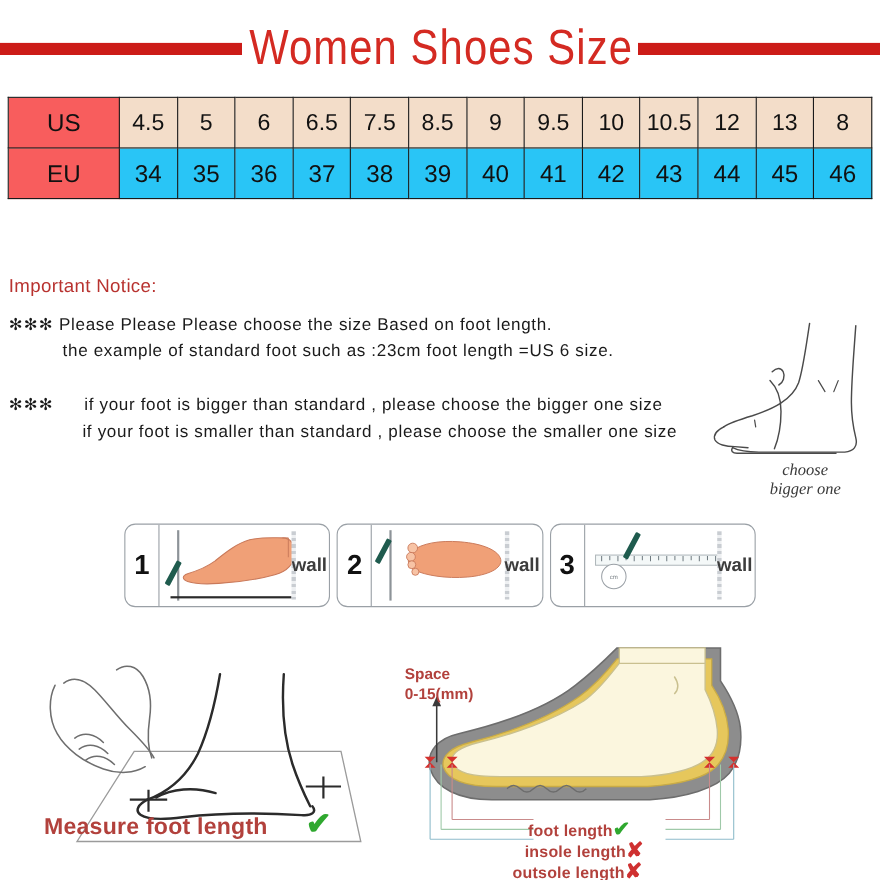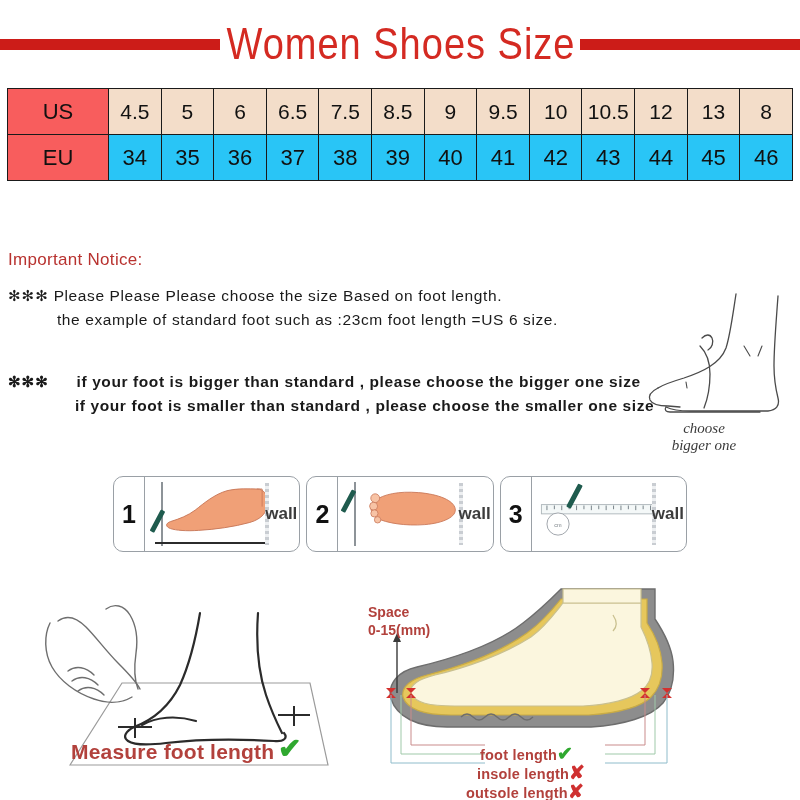--- a/index.html
+++ b/index.html
@@ -54,21 +54,21 @@
   .notice-line{
     font-size:15.5px;color:#1a1a1a;white-space:nowrap;
     letter-spacing:.6px;line-height:1.55;
   }
   .stars{letter-spacing:1px;font-size:15px;}
   .indent{display:inline-block;width:44px;}
   .indent2{display:inline-block;width:62px;}
   
   #side-foot{position:absolute;left:640px;top:290px;width:160px;height:160px;}
   #choose-bigger{
-    position:absolute;left:644px;top:420px;width:120px;
+    position:absolute;left:672px;top:420px;width:120px;
     font-family:"Liberation Serif",serif;font-style:italic;
     font-size:15px;color:#3a3a3a;line-height:1.15;text-align:center;
   }
   
   #steps{position:absolute;left:113px;top:476px;width:574px;height:76px;display:flex;gap:6px;}
   .step{
     flex:1 1 0;border:1.5px solid #9aa0a6;border-radius:10px;
     background:#fff;display:flex;align-items:stretch;overflow:hidden;position:relative;
   }
   .step-num{
@@ -90,21 +90,20 @@
     position:absolute;width:4.5px;height:24px;background:#1f5b4e;
     border-radius:1px;
   }
   .floor{position:absolute;left:10px;right:34px;bottom:7px;height:2.5px;background:#2b2b2b;}
   
   #measure-illus{position:absolute;left:10px;top:575px;width:350px;height:220px;}
   #measure-label{
     position:absolute;left:40px;top:740px;
     font-size:21px;font-weight:700;color:#b2413c;letter-spacing:.2px;
     white-space:nowrap;
-    margin-left:31px;
   }
   #measure-check{
     position:absolute;left:278px;top:735px;
     font-size:28px;color:#2fa82f;font-weight:700;line-height:1;
   }
   
   #shoe-illus{position:absolute;left:355px;top:575px;width:440px;height:222px;}
   .lbl-space{
     position:absolute;left:368px;top:604px;
     font-size:14px;font-weight:700;color:#b2413c;line-height:1.25;
@@ -173,21 +172,21 @@
     <div class="notice-line">
       <span class="stars">✻✻✻</span>
       <span>Please  Please  Please  choose  the  size  Based  on  foot  length.</span>
     </div>
     <div class="notice-line">
       <span class="indent"></span>
       <span>the  example  of  standard  foot  such  as :23cm  foot  length  =US  6  size.</span>
     </div>
   </div>
 
-  <div class="notice-block" style="margin-top:38px;font-weight:bold;">
+  <div class="notice-block" style="margin-top:25px;">
     <div class="notice-line">
       <span class="stars">✻✻✻</span>
       <span class="indent2" style="width:18px;"></span>
       <span>if  your  foot  is  bigger  than  standard  ,  please  choose  the  bigger  one  size</span>
     </div>
     <div class="notice-line">
       <span class="indent2"></span>
       <span>if  your  foot  is  smaller  than  standard  ,  please  choose  the  smaller  one  size</span>
     </div>
   </div>

